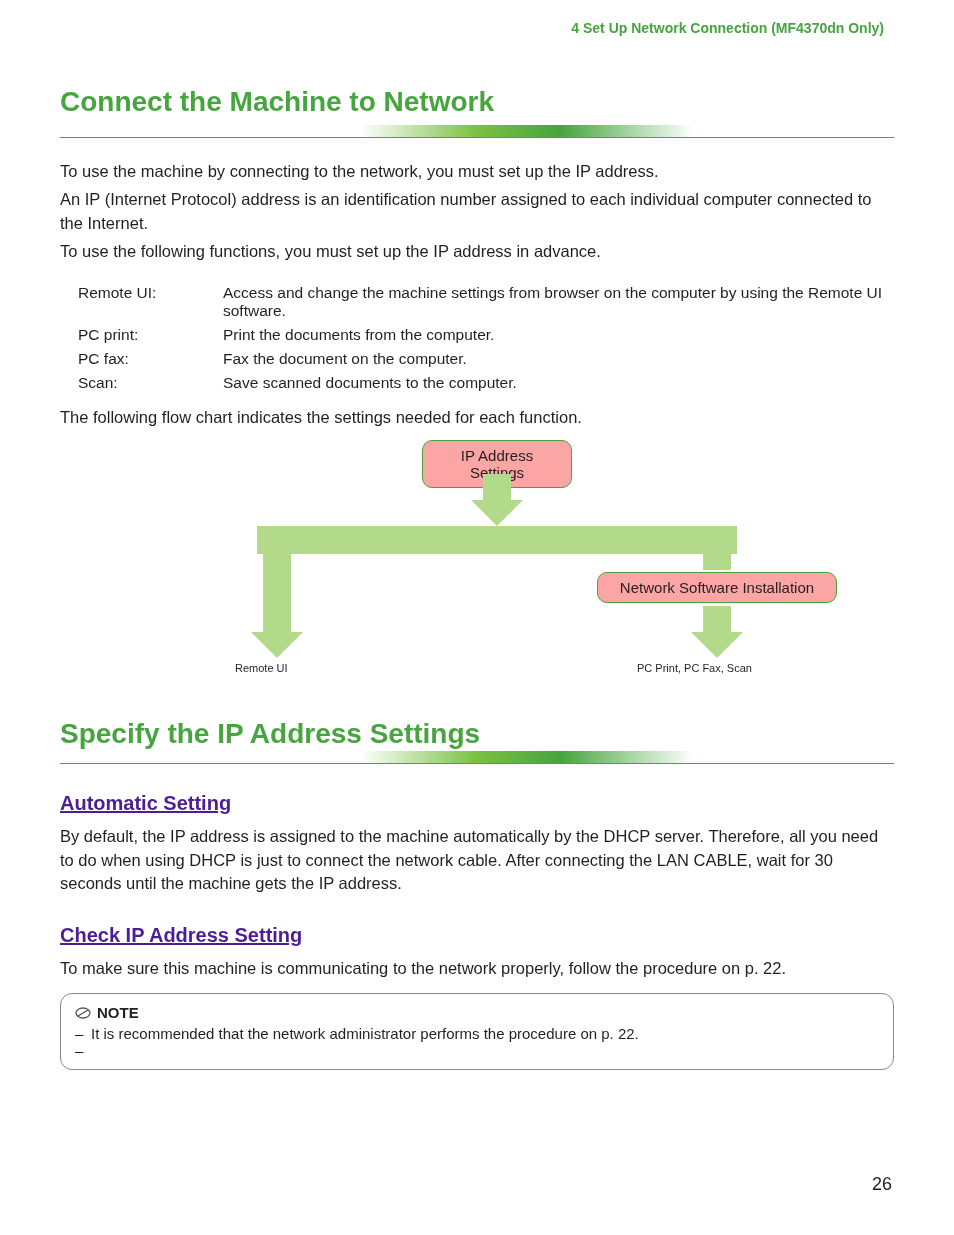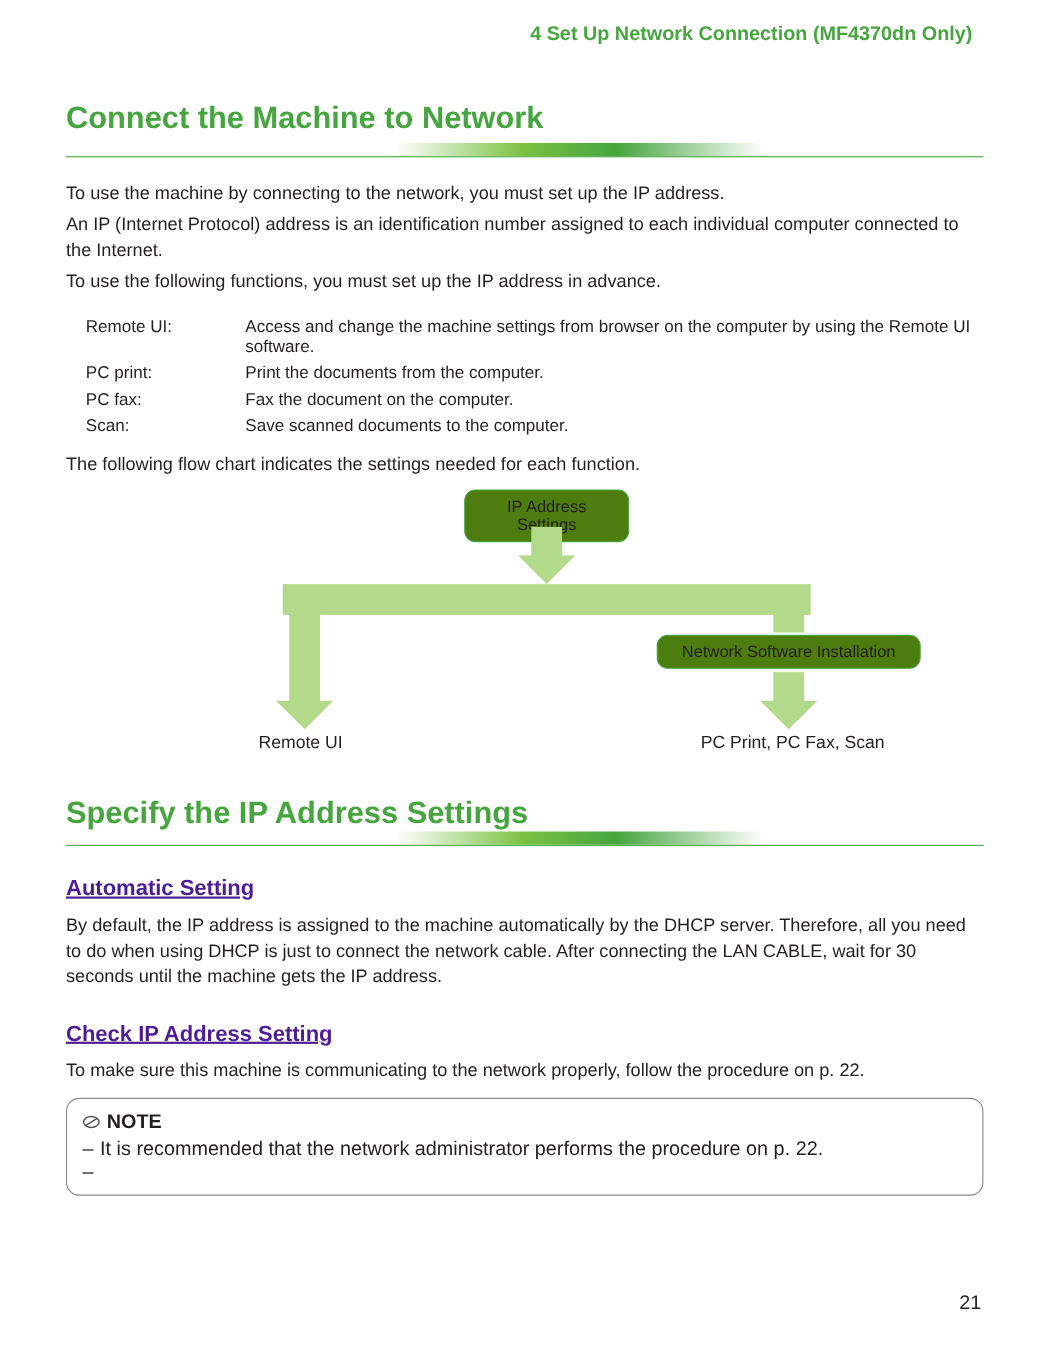--- a/index.html
+++ b/index.html
@@ -8,21 +8,21 @@
     background: #fff;
     color: #231f20;
     width: 954px;
     height: 1235px;
     position: relative;
     padding: 20px 60px 0 60px;
   }
   .header-line {
     color: #46a53e;
     font-weight: 700;
-    font-size: 18px;
+    font-size: 14px;
     text-align: right;
     padding-right: 10px;
     margin-bottom: 50px;
   }
   h1.section-title {
     color: #46a53e;
     font-weight: 700;
     font-size: 28px;
     position: relative;
     margin-bottom: 6px;
@@ -58,21 +58,21 @@
     width: 700px;
     height: 250px;
     margin: 10px auto 14px;
     position: relative;
   }
   .flow-box {
     position: absolute;
     border: 1.5px solid #46a53e;
     border-radius: 10px;
     padding: 6px 18px;
-    background: #4d7c0f;
+    background: #fca5a5;
     font-size: 15px;
     text-align: center;
   }
   .arrow-down {
     position: absolute;
     width: 28px;
     background: #b3d98a;
   }
   .arrow-head {
     position: absolute;
@@ -81,42 +81,42 @@
     border-right: 26px solid transparent;
     border-top: 26px solid #b3d98a;
   }
   .hbar {
     position: absolute;
     height: 28px;
     background: #b3d98a;
   }
   .flow-label {
     position: absolute;
-    font-size: 16px;
+    font-size: 11px;
   }
   h2.sub-title {
     color: #46a53e;
     font-weight: 700;
     font-size: 28px;
     margin-top: 28px;
   }
   h3.green-sub {
     color: #4c1d95;
     font-weight: 700;
     font-size: 20px;
     text-decoration: underline;
     margin-top: 28px;
     margin-bottom: 10px;
   }
   .note-box {
     border: 1px solid #888;
     border-radius: 12px;
     padding: 10px 14px 10px 14px;
     margin-top: 12px;
-    font-size: 18px;
+    font-size: 15px;
   }
   .note-header {
     display: flex;
     align-items: center;
     font-weight: 700;
     margin-bottom: 4px;
   }
   .note-icon {
     width: 16px; height: 16px;
     margin-right: 6px;
@@ -211,13 +211,13 @@
   </div>
   <div class="nline">
       <span class="dash">–</span>
       <span>It is recommended that the network administrator performs the procedure on p. 22.</span>
     </div>
   <div class="nline">
       <span class="dash">–</span>
     </div>
 </div>
 
-<div class="page-num">21</div>
+<div class="page-num">26</div>
 
 </body></html>

